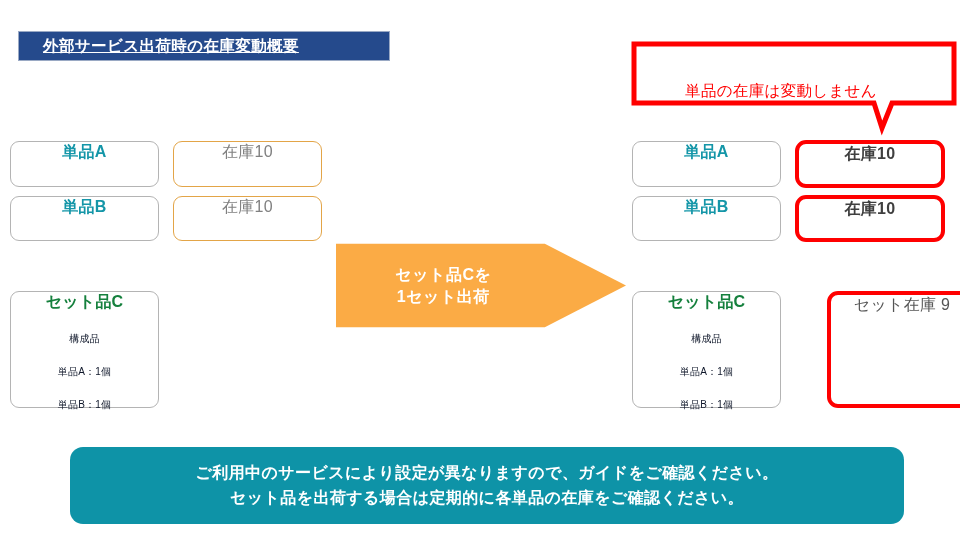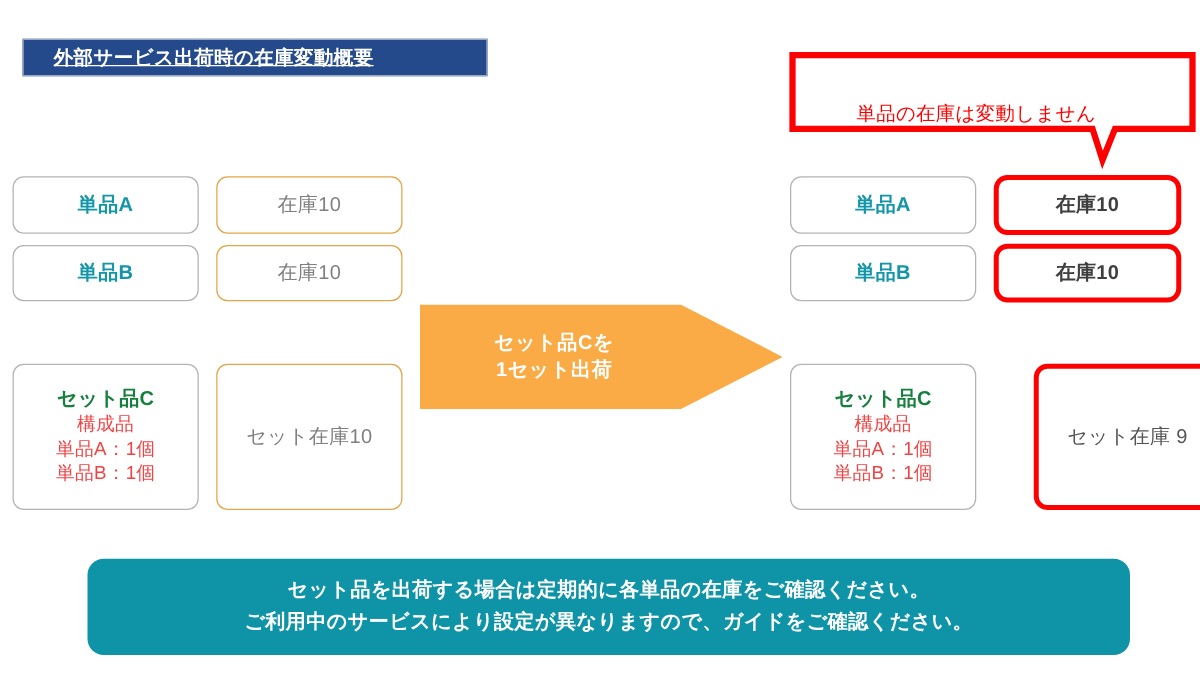--- a/index.html
+++ b/index.html
@@ -44,21 +44,20 @@
   }
 
   
   .box {
     position: absolute;
     box-sizing: border-box;
     background: #ffffff;
     display: flex;
     flex-direction: column;
     align-items: center;
-    justify-content: center;
     text-align: center;
   }
   .box-item {
     border: 1px solid #b4b4b4;
     border-radius: 9px;
   }
   .box-item .item-label {
     color: #1496A8;
     font-size: 16px;
     font-weight: bold;
@@ -90,24 +89,25 @@
 
   
   .set-title {
     color: #15803d;
     font-size: 16px;
     font-weight: bold;
     line-height: 1.28;
     letter-spacing: 0.2px;
   }
   .set-line {
-    color: #ef4444;
-    font-size: 15px;
+    color: #0f172a;
+    font-size: 10px;
     line-height: 1.3;
     letter-spacing: 0.2px;
+    margin-top: 20px;
   }
 
   
   #box-item-a-left   { left: 10px;  top: 141px; width: 149px; height: 46px; }
   #box-item-b-left   { left: 10px;  top: 196px; width: 149px; height: 45px; }
   #box-stock-a-left  { left: 173px; top: 141px; width: 149px; height: 46px; }
   #box-stock-b-left  { left: 173px; top: 196px; width: 149px; height: 45px; }
   #box-set-left      { left: 10px;  top: 291px; width: 149px; height: 117px; }
   #box-setstock-left { left: 173px; top: 291px; width: 149px; height: 117px; }
 
@@ -227,23 +227,20 @@
     <span class="stock-label">在庫10</span>
   </div>
 
   <div class="box box-item" id="box-set-left">
     <span class="set-title">セット品C</span>
     <span class="set-line">構成品</span>
     <span class="set-line">単品A：1個</span>
     <span class="set-line">単品B：1個</span>
   </div>
 
-  <div class="box box-stock-orange" id="box-setstock-left">
-    <span class="stock-label">セット在庫10</span>
-  </div>
 
   <div id="arrow-shipment">
     <div class="arrow-shape"></div>
     <div class="arrow-text">
       <span>セット品Cを</span>
       <span>1セット出荷</span>
     </div>
   </div>
 
   <div id="callout-no-change">
@@ -272,17 +269,17 @@
     <span class="set-line">構成品</span>
     <span class="set-line">単品A：1個</span>
     <span class="set-line">単品B：1個</span>
   </div>
 
   <div class="box box-stock-red plain" id="box-setstock-right">
     <span class="stock-label">セット在庫 9</span>
   </div>
 
   <div id="footer-banner">
+    <span class="banner-line">ご利用中のサービスにより設定が異なりますので、ガイドをご確認ください。</span>
     <span class="banner-line">セット品を出荷する場合は定期的に各単品の在庫をご確認ください。</span>
-    <span class="banner-line">ご利用中のサービスにより設定が異なりますので、ガイドをご確認ください。</span>
   </div>
 
 </div>
 
 </body></html>

